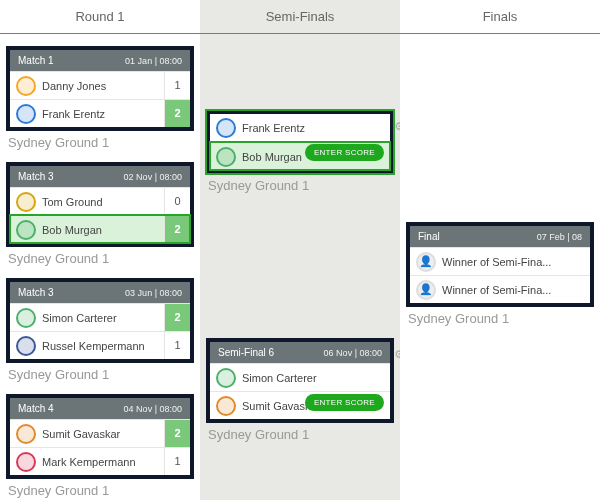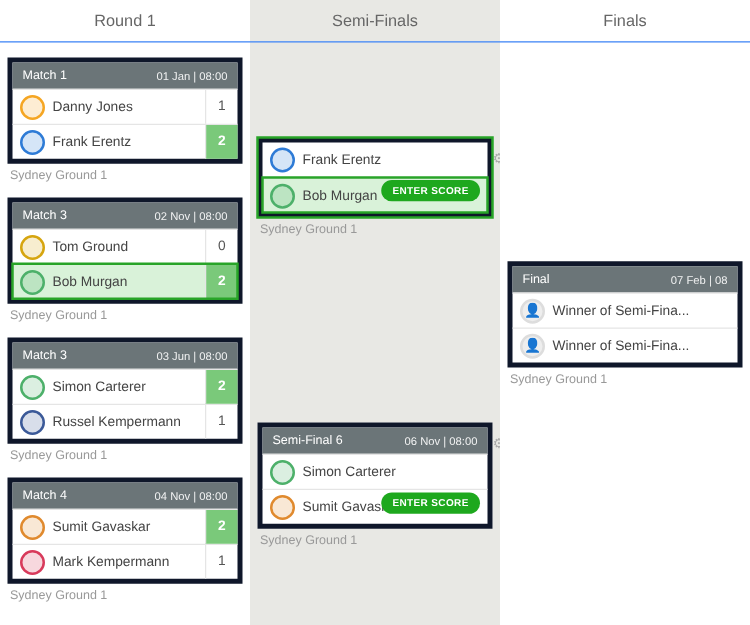--- a/index.html
+++ b/index.html
@@ -13,23 +13,23 @@
 .match{background:#fff;border:4px solid #0f172a;margin-bottom:4px;position:relative}
 .mhead{background:#6b7578;color:#fff;display:flex;justify-content:space-between;align-items:center;padding:5px 8px;font-size:10px}
 .mhead .dt{font-size:9px;opacity:.9}
 .prow{display:flex;align-items:center;border-top:1px solid #e5e5e5;height:28px}
 .prow:first-of-type{border-top:none}
 .av{width:20px;height:20px;border-radius:50%;margin:0 6px;flex:0 0 20px;border:2px solid;display:flex;align-items:center;justify-content:center}
 .pname{flex:1;font-size:11px;color:#444}
 .score{width:26px;text-align:center;border-left:1px solid #e5e5e5;height:100%;line-height:27px;font-size:11px;color:#555}
 .score.win{background:#7ac97a;color:#fff;font-weight:600}
 .prow.hl{background:#d9f2d9;outline:2px solid #28a428;outline-offset:-1px}
-.venue{font-size:10px;color:#999;margin:3px 0 12px 2px}
+.venue{font-size:13px;color:#999;margin:3px 0 12px 2px}
 .gear{position:absolute;right:-14px;top:6px;color:#aaa;font-size:11px}
-.badge{position:absolute;background:#1ea81e;color:#fff;font-size:8px;font-weight:700;padding:4px 9px;border-radius:10px;z-index:5;letter-spacing:.3px}
+.badge{position:absolute;background:#1ea81e;color:#fff;font-size:8px;font-weight:400;padding:4px 9px;border-radius:10px;z-index:5;letter-spacing:.3px}
 .sf .match{margin-top:0}
 .phold{color:#aaa}
 .phold .av{background:#eee;border-color:#ddd}
 .sfblock{position:absolute;left:6px;right:6px}
 .match.hlm{outline:2px solid #28a428;outline-offset:-1px}
 </style>
 </head>
 <body>
 
 <div class="cols">
@@ -145,21 +145,21 @@
             <span class="pname">Sumit Gavaskar</span>
           </div>
         <span class="badge" style="right:6px;top:52px">ENTER SCORE</span>
       </div>
       <div class="venue">Sydney Ground 1</div>
     </div>
   </div>
 
   <div class="col fn">
     <div class="colhead">Finals</div>
-    <div class="sfblock" style="top:209px">
+    <div class="sfblock" style="top:222px">
       <div class="match">
         <div class="mhead">
             <span>Final</span>
             <span class="dt">07 Feb | 08</span>
           </div>
         <div class="prow phold">
             <span class="av">👤</span>
             <span class="pname">Winner of Semi-Fina...</span>
           </div>
         <div class="prow phold">

